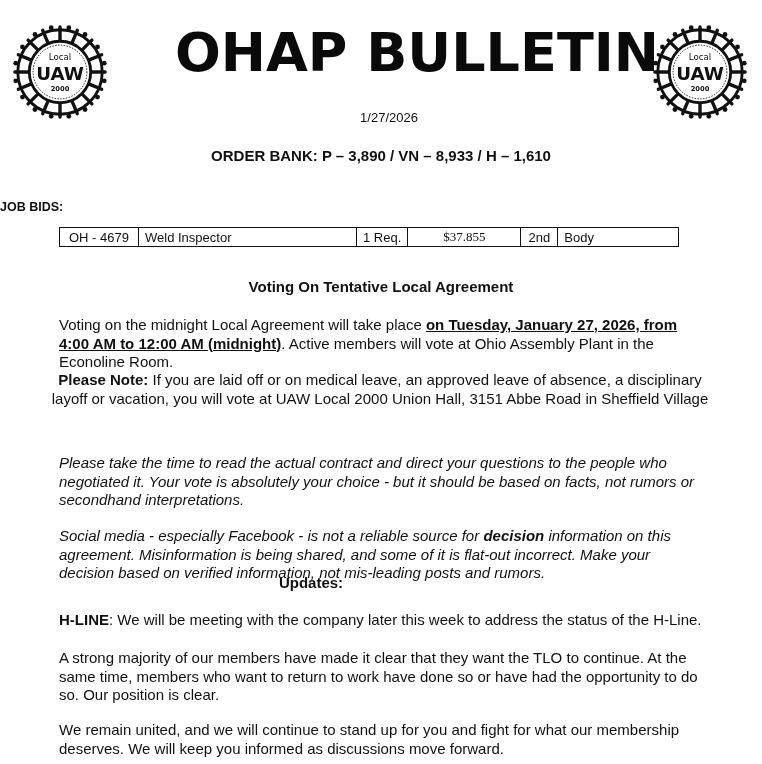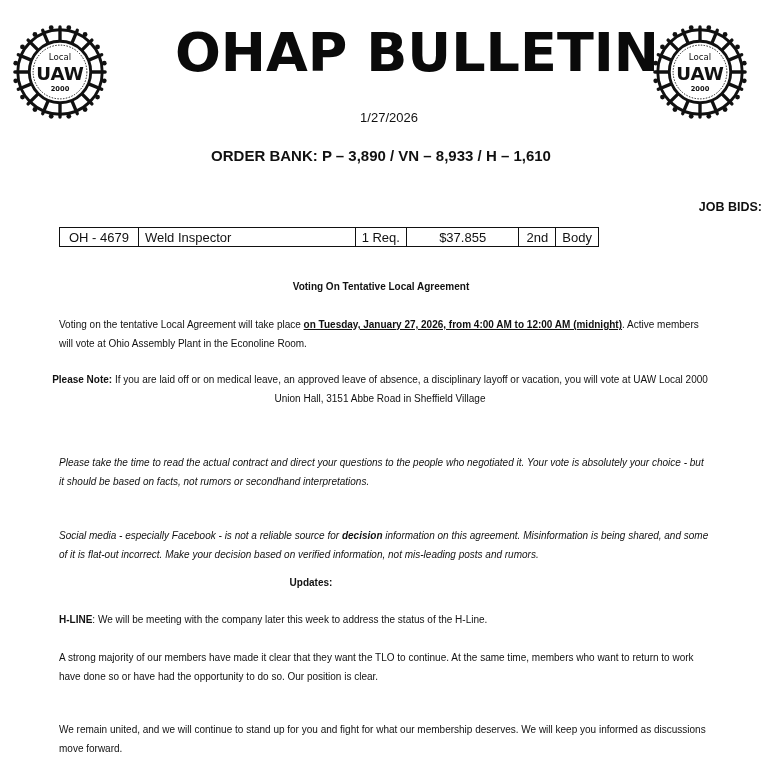--- a/index.html
+++ b/index.html
@@ -18,35 +18,35 @@
     .date {
       position: absolute; top: 110px; left: 0; width: 762px; text-align: center;
       font-size: 13px;
       padding-left: 8px;
     }
     .order-bank {
       position: absolute; top: 147px; left: 0; width: 762px; text-align: center;
       font-size: 15px; font-weight: bold;
     }
     .job-bids-label {
-      position: absolute; top: 200px; left: 0; width: 762px; text-align: right;
+      position: absolute; top: 200px; left: 0; width: 762px; text-align: left;
       font-size: 12.5px; font-weight: bold;
     }
     table.bids {
-      position: absolute; top: 227px; left: 59px; width: 540px;
+      position: absolute; top: 227px; left: 59px; width: 620px;
       border-collapse: collapse; font-size: 13px;
     }
     table.bids td { border: 1px solid #111; height: 18px; padding: 0 6px; white-space: nowrap; }
     .c1 { width: 66px; text-align: center; }
     .c2 { width: 205px; }
     .c3 { width: 37px; }
-    .c4 { width: 100px; text-align: center; }
+    .c4 { width: 100px; text-align: center; font-family: Liberation Serif, serif; }
     .c5 { width: 24px; text-align: center; }
     .c6 { }
-    .p { position: absolute; left: 59px; width: 650px; font-size: 10px; line-height: 18.6px; }
+    .p { position: absolute; left: 59px; width: 650px; font-size: 15px; line-height: 18.6px; }
     .center { text-align: center; }
     .bold { font-weight: bold; }
     .ital { font-style: italic; margin-top: 26px; }
     .u { text-decoration: underline; font-weight: bold; }
     .s-voting-head { top: 278px; left: 0; width: 762px; }
     .s-voting { top: 316px; }
     .s-note { top: 371px; left: 40px; width: 680px; }
     .s-read { top: 428px; }
     .s-social { top: 501px; }
     .s-updates-head { top: 574px; left: 0; width: 622px; }
@@ -161,21 +161,21 @@
     <td class="c3">1 Req.</td>
     <td class="c4">$37.855</td>
     <td class="c5">2nd</td>
     <td class="c6">Body</td>
   </tr>
 </tbody>
   </table>
 
 <div class="p center bold s-voting-head">Voting On Tentative Local Agreement</div>
 
-<div class="p s-voting"><span>Voting on the tentative Local Agreement will take place </span><span class="u">on Tuesday, January 27, 2026, from 4:00 AM to 12:00 AM (midnight)</span><span>. Active members will vote at Ohio Assembly Plant in the Econoline Room.</span></div>
+<div class="p s-voting"><span>Voting on the midnight Local Agreement will take place </span><span class="u">on Tuesday, January 27, 2026, from 4:00 AM to 12:00 AM (midnight)</span><span>. Active members will vote at Ohio Assembly Plant in the Econoline Room.</span></div>
 
 <div class="p center s-note"><span class="bold">Please Note:</span><span> If you are laid off or on medical leave, an approved leave of absence, a disciplinary layoff or vacation, you will vote at UAW Local 2000 Union Hall, 3151 Abbe Road in Sheffield Village</span></div>
 
 <div class="p ital s-read">Please take the time to read the actual contract and direct your questions to the people who negotiated it. Your vote is absolutely your choice - but it should be based on facts, not rumors or secondhand interpretations.</div>
 
 <div class="p ital s-social"><span>Social media - especially Facebook - is not a reliable source for </span><span class="bold">decision</span><span> information on this agreement. Misinformation is being shared, and some of it is flat-out incorrect. Make your decision based on verified information, not mis-leading posts and rumors.</span></div>
 
 <div class="p center bold s-updates-head">Updates:</div>
 
 <div class="p s-hline"><span class="bold">H-LINE</span><span>: We will be meeting with the company later this week to address the status of the H-Line.</span></div>

